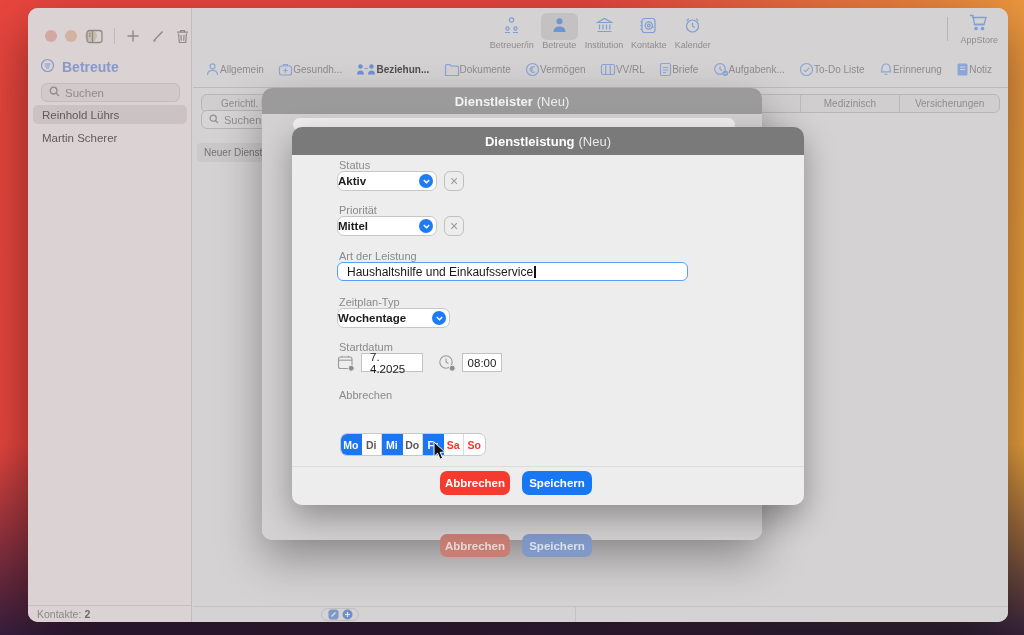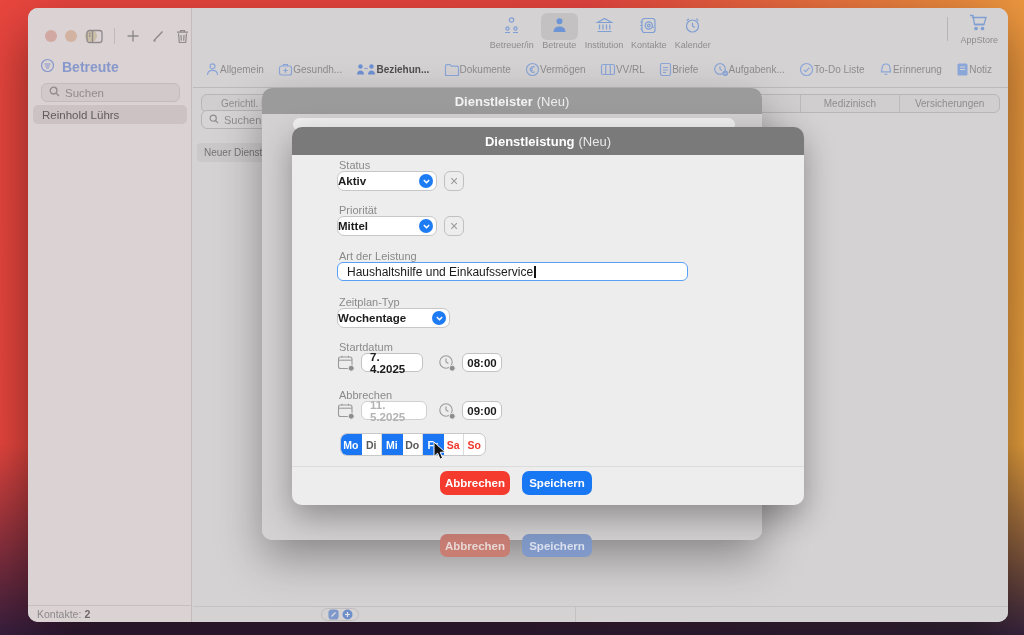--- a/index.html
+++ b/index.html
@@ -100,22 +100,22 @@
   .select-pill { display:flex; align-items:center; background:#fff; border:1px solid #c7c7c7; border-radius:7px;
     height:20px; padding:0 3px 0 0; font-size:11.5px; font-weight:700; color:#1c1c1c; }
   .select-pill .chev { margin-left:auto; width:14px; height:14px; border-radius:50%; background:#1d7bf3;
     display:flex; align-items:center; justify-content:center; flex:none; }
   .clear-btn { width:20px; height:20px; border:1px solid #c0c0c0; border-radius:6px; background:transparent;
     color:#9a9a9a; font-size:14px; line-height:1; display:flex; align-items:center; justify-content:center; }
   .text-input { position:absolute; left:45px; width:351px; height:19px; background:#fff;
     border:1.5px solid #58a0f6; border-radius:6px; display:flex; align-items:center; padding:0 9px;
     font-size:12px; color:#1a1a1a; }
   .caret { width:1.5px; height:12px; background:#111; margin-left:1px; }
-  .date-pill { height:19px; border:1px solid #c2c2c2; border-radius:6px; background:#fff;
-    display:flex; align-items:center; justify-content:center; padding:0 8px; font-size:11.5px; font-weight:700;
+  .date-pill { height:19px; border:1px solid #c2c2c2; border-radius:0; background:#fff;
+    display:flex; align-items:center; justify-content:center; padding:0 8px; font-size:11.5px; font-weight:400;
     color:#1c1c1c; }
   .date-pill.disabled { border-color:#d0d0d0; color:#b4b3b4; }
   .ico { color:#9a9a9a; display:flex; }
 
   .weekdays { position:absolute; left:48px; display:flex; border:1px solid #c8c8c8; border-radius:7px;
     overflow:hidden; background:#fff; }
   .wd { width:20.5px; height:21px; display:flex; align-items:center; justify-content:center;
     font-size:10.5px; font-weight:700; color:#5a5a5a; border-right:1px solid #dadada; }
   .wd:last-child { border-right:none; }
   .wd.sel { background:#1b76f3; color:#fff; border-right-color:#1b76f3; }
@@ -189,20 +189,21 @@
         <span>
           <svg width="11" height="11" viewBox="0 0 11 11" fill="none" stroke="currentColor" stroke-width="1.3">
             <circle cx="4.6" cy="4.6" r="3.4"></circle>
               <line x1="7.2" y1="7.2" x2="10" y2="10"></line>
           </svg>
         </span>
         <span>Suchen</span>
       </div>
       <div class="sb-list">
         <div class="sb-row selected">Reinhold Lührs</div>
+        <div class="sb-row">Martin Scherer</div>
       </div>
       <div class="sb-footer">
         <span>Kontakte:</span>
         <b>2</b>
       </div>
     </div>
 
     <div class="main">
 
       <div class="toolbar1">
@@ -492,40 +493,20 @@
           <svg width="18" height="18" viewBox="0 0 18 18" fill="none" stroke="currentColor" stroke-width="1.1">
             <circle cx="8" cy="8" r="6.2"></circle>
               <path d="M8 4.5 v3.5 l2.4 1.4"></path>
             <circle cx="14.2" cy="14.2" r="3" fill="#8d8d8d" stroke="#ededed" stroke-width="1"></circle>
           </svg>
         </span>
         <div class="date-pill" style="width:40px">08:00</div>
       </div>
 
       <div class="f-label" style="top:234px">Abbrechen</div>
-      <div class="ctl-row" style="top:246px; gap:6px">
-        <span class="ico">
-          <svg width="18" height="18" viewBox="0 0 18 18" fill="none" stroke="currentColor" stroke-width="1.1">
-            <rect x="1.5" y="3" width="13.5" height="11.5" rx="2"></rect>
-            <line x1="1.5" y1="6.2" x2="15" y2="6.2"></line>
-            <line x1="5" y1="1.8" x2="5" y2="3.6"></line>
-              <line x1="11.5" y1="1.8" x2="11.5" y2="3.6"></line>
-            <circle cx="14.2" cy="14.2" r="3" fill="#8d8d8d" stroke="#ededed" stroke-width="1"></circle>
-          </svg>
-        </span>
-        <div class="date-pill disabled" style="width:66px">11.  5.2025</div>
-        <span class="ico" style="margin-left:5px">
-          <svg width="18" height="18" viewBox="0 0 18 18" fill="none" stroke="currentColor" stroke-width="1.1">
-            <circle cx="8" cy="8" r="6.2"></circle>
-              <path d="M8 4.5 v3.5 l2.4 1.4"></path>
-            <circle cx="14.2" cy="14.2" r="3" fill="#8d8d8d" stroke="#ededed" stroke-width="1"></circle>
-          </svg>
-        </span>
-        <div class="date-pill" style="width:40px">09:00</div>
-      </div>
 
       <div class="weekdays" style="top:278px">
         <span class="wd sel">Mo</span>
         <span class="wd">Di</span>
         <span class="wd sel">Mi</span>
         <span class="wd">Do</span>
         <span class="wd sel">Fr</span>
         <span class="wd weekend">Sa</span>
         <span class="wd weekend">So</span>
       </div>

